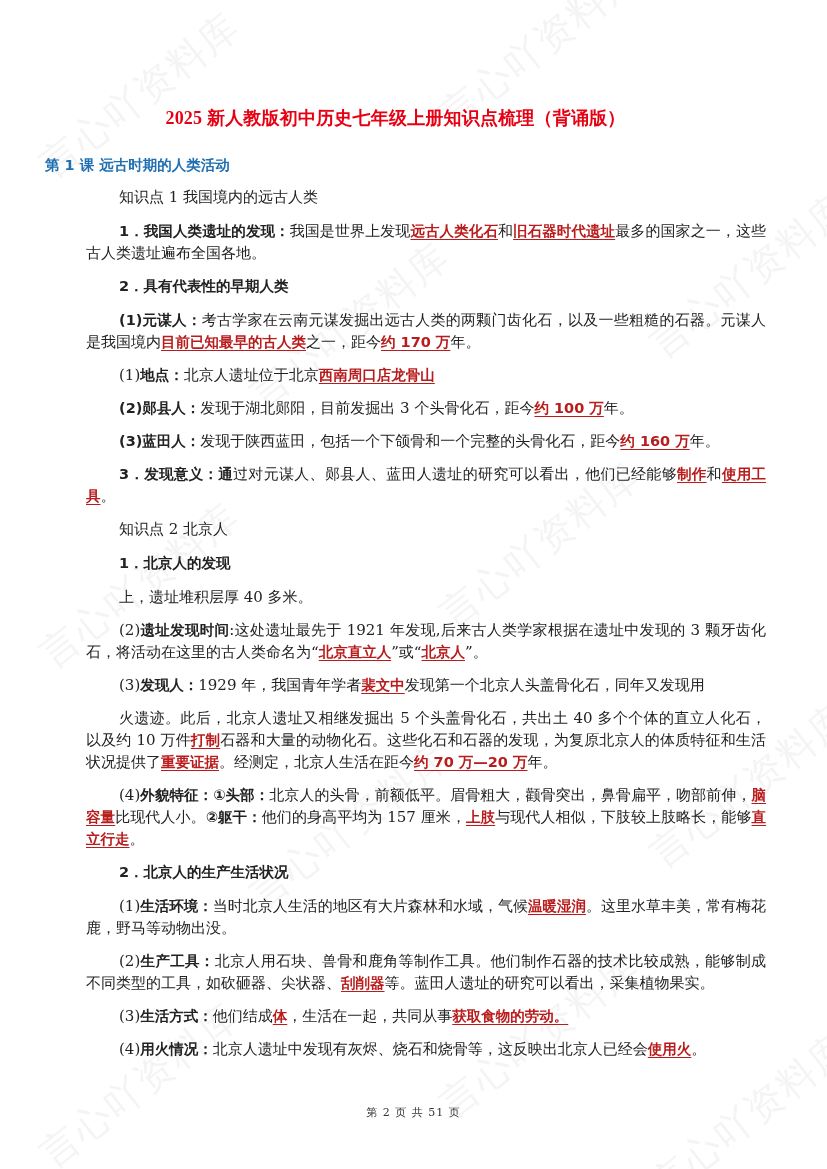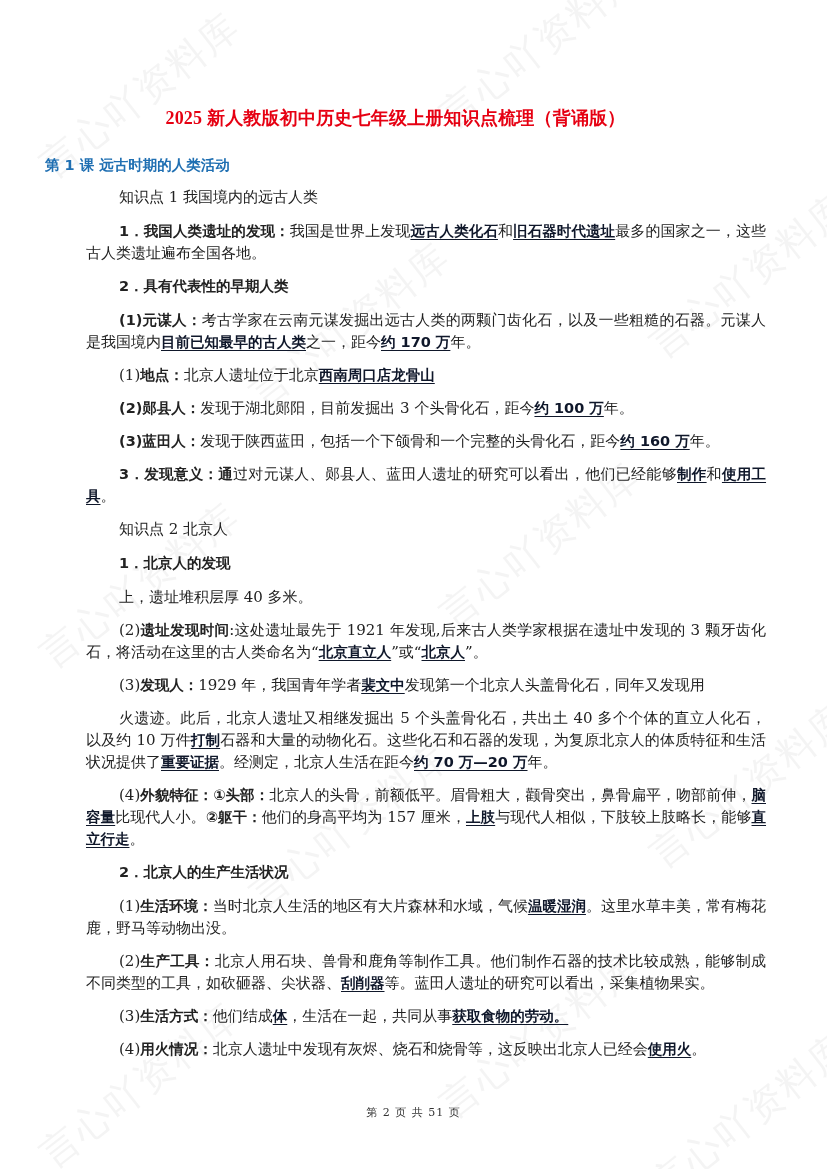--- a/index.html
+++ b/index.html
@@ -16,21 +16,21 @@
            font-size: 18px; color: #e60012; letter-spacing: 0.2px; }
   .subtitle { position: absolute; left: 0; width: 668px; top: 156px; text-align: left;
               padding-left: 45px; box-sizing: border-box;
               font-family: "DejaVu Sans", sans-serif; font-weight: bold; font-size: 14.5px;
               color: #1f6fb2; }
   .body { position: absolute; left: 86px; top: 186px; width: 680px; }
   .p { font-size: 15px; line-height: 22px; text-indent: 33px; text-align: justify;
        margin: 0 0 11px 0; }
   .p.h { margin-bottom: 12px; }
   .b { font-family: "DejaVu Sans", sans-serif; font-weight: bold; font-size: 14.5px; }
-  .r { color: #0f172a; text-decoration: underline; text-decoration-thickness: 1.2px;
+  .r { color: #b91c1c; text-decoration: underline; text-decoration-thickness: 1.2px;
        text-underline-offset: 3px; font-family: "DejaVu Sans", sans-serif; font-weight: bold;
        font-size: 14.5px; }
   .footer { position: absolute; left: 0; width: 827px; top: 1105px; text-align: center;
             font-size: 11px; color: #333; letter-spacing: 1px; }
 </style>
 </head>
 <body>
 
 <div class="watermarks" id="wm-layer">
     <div class="wm" style="left: 20px; top: 70px;">言心吖资料库</div>

